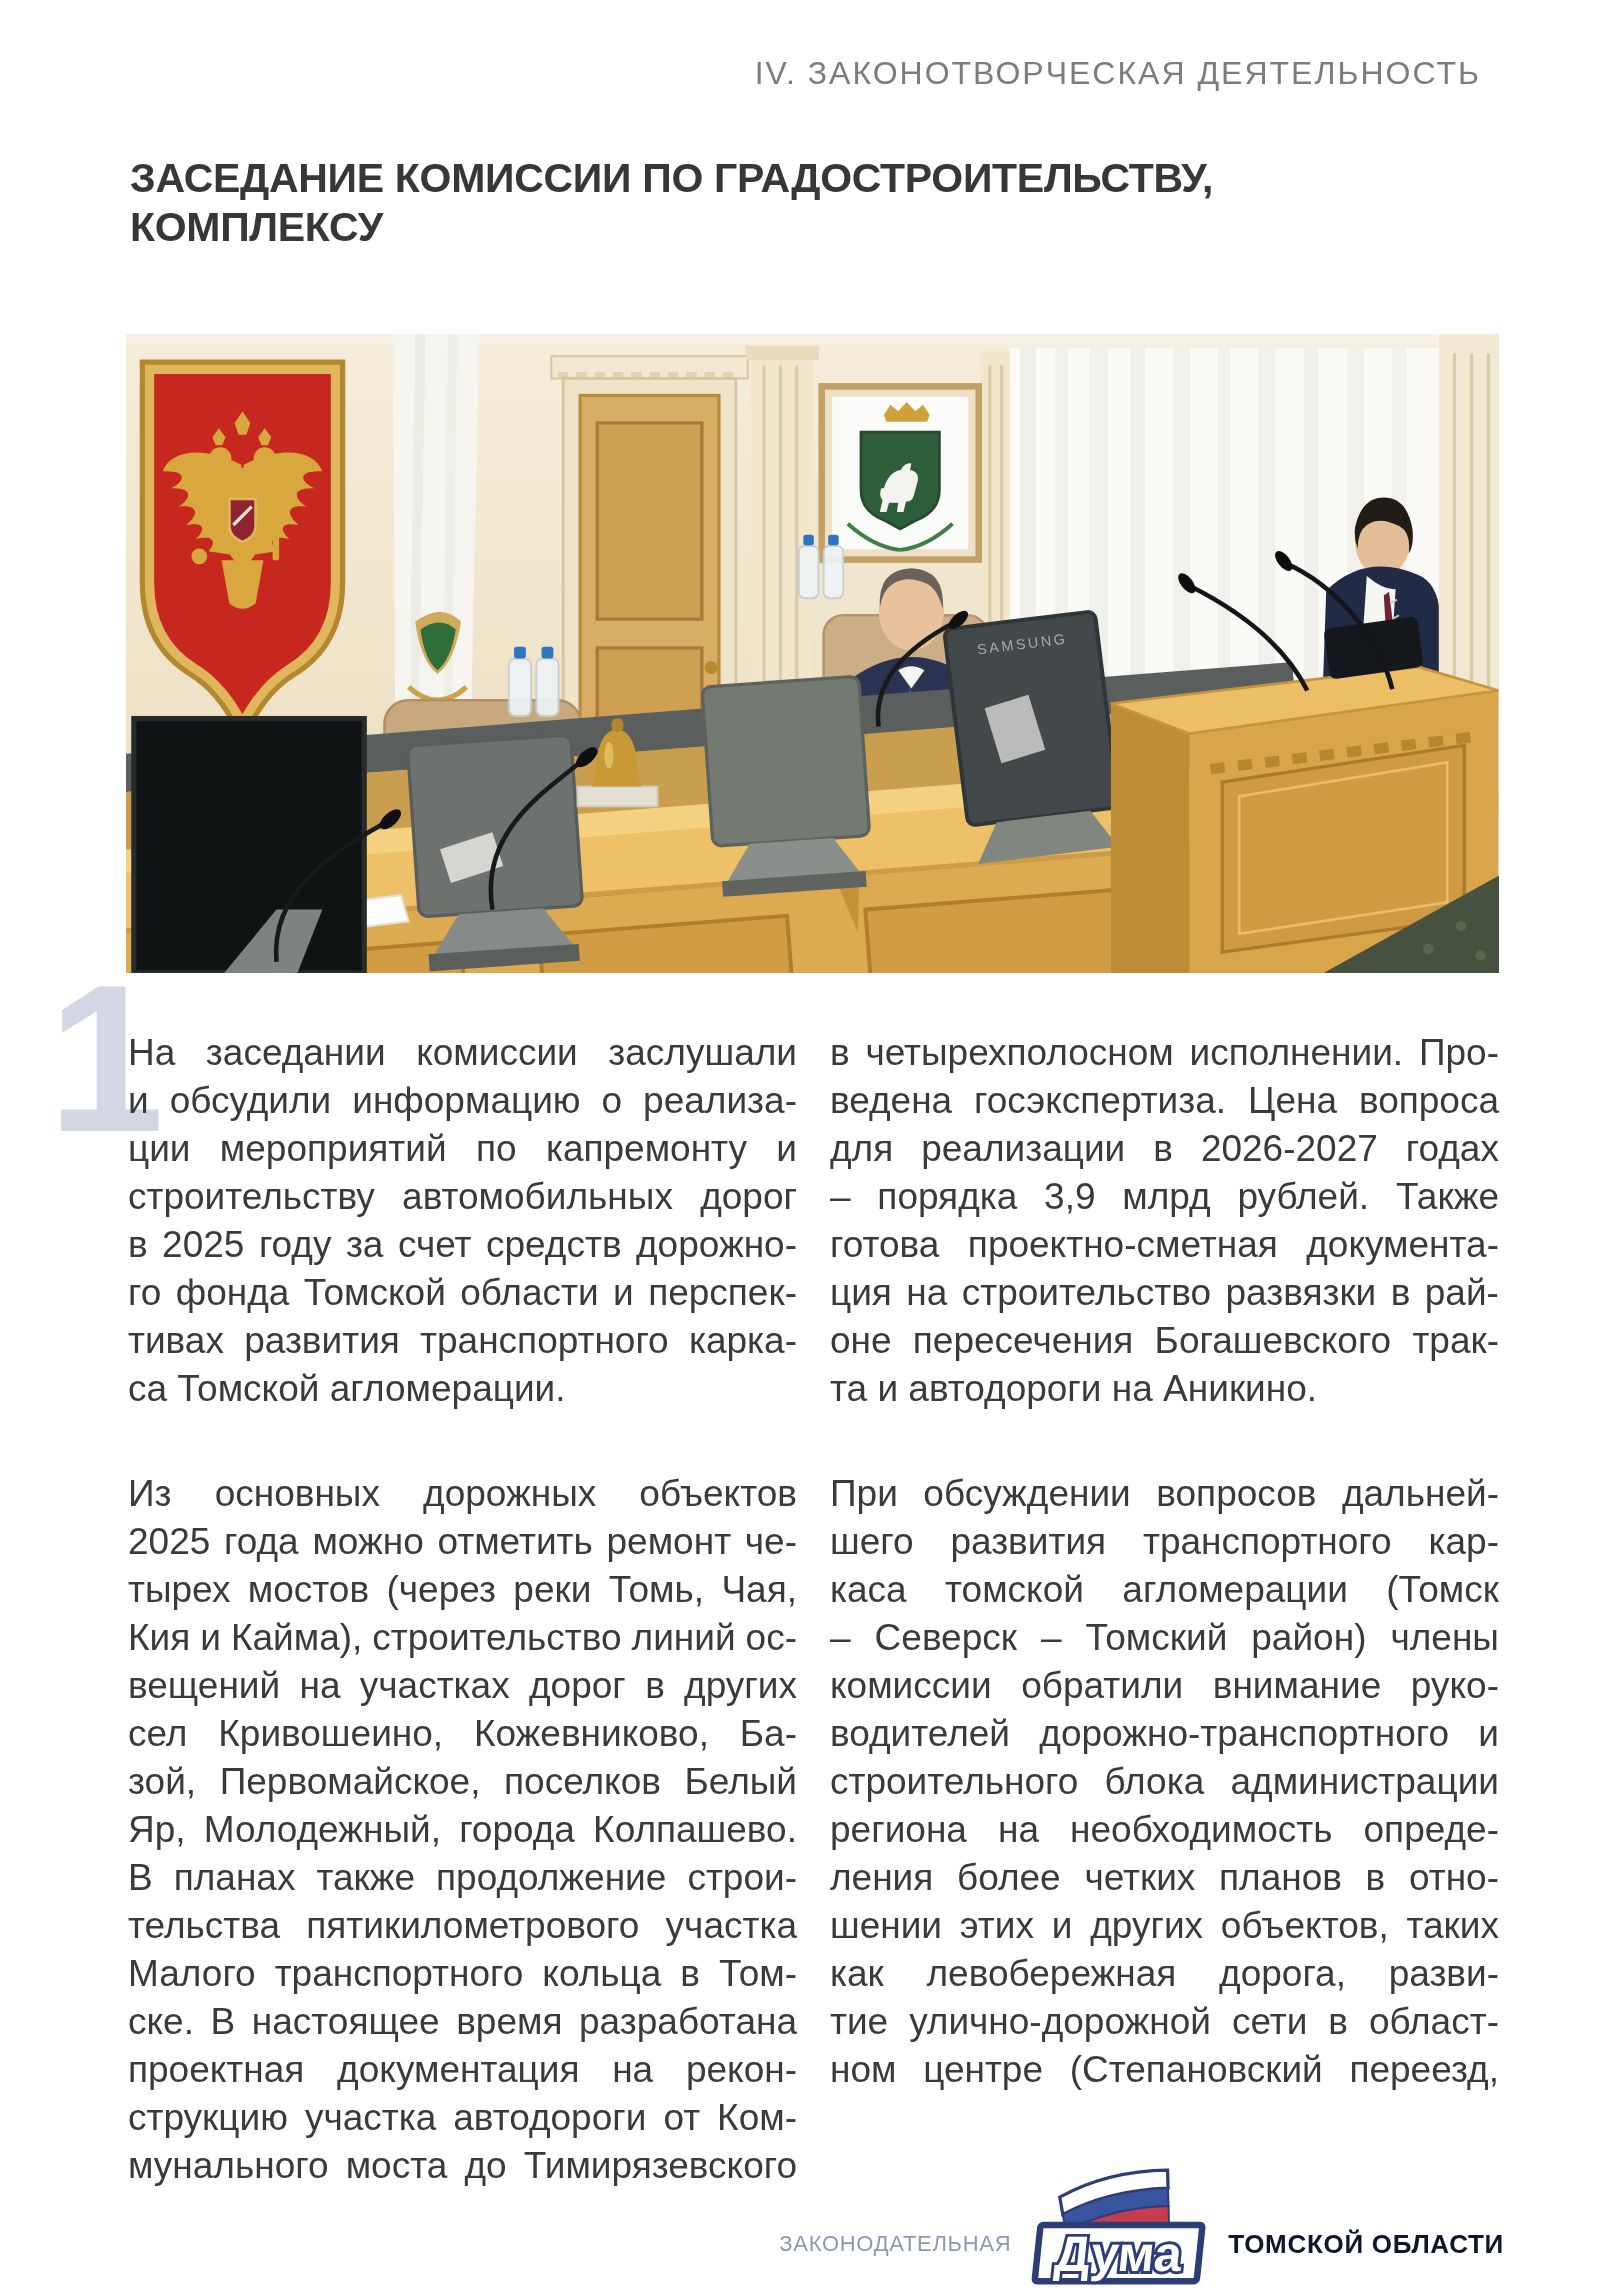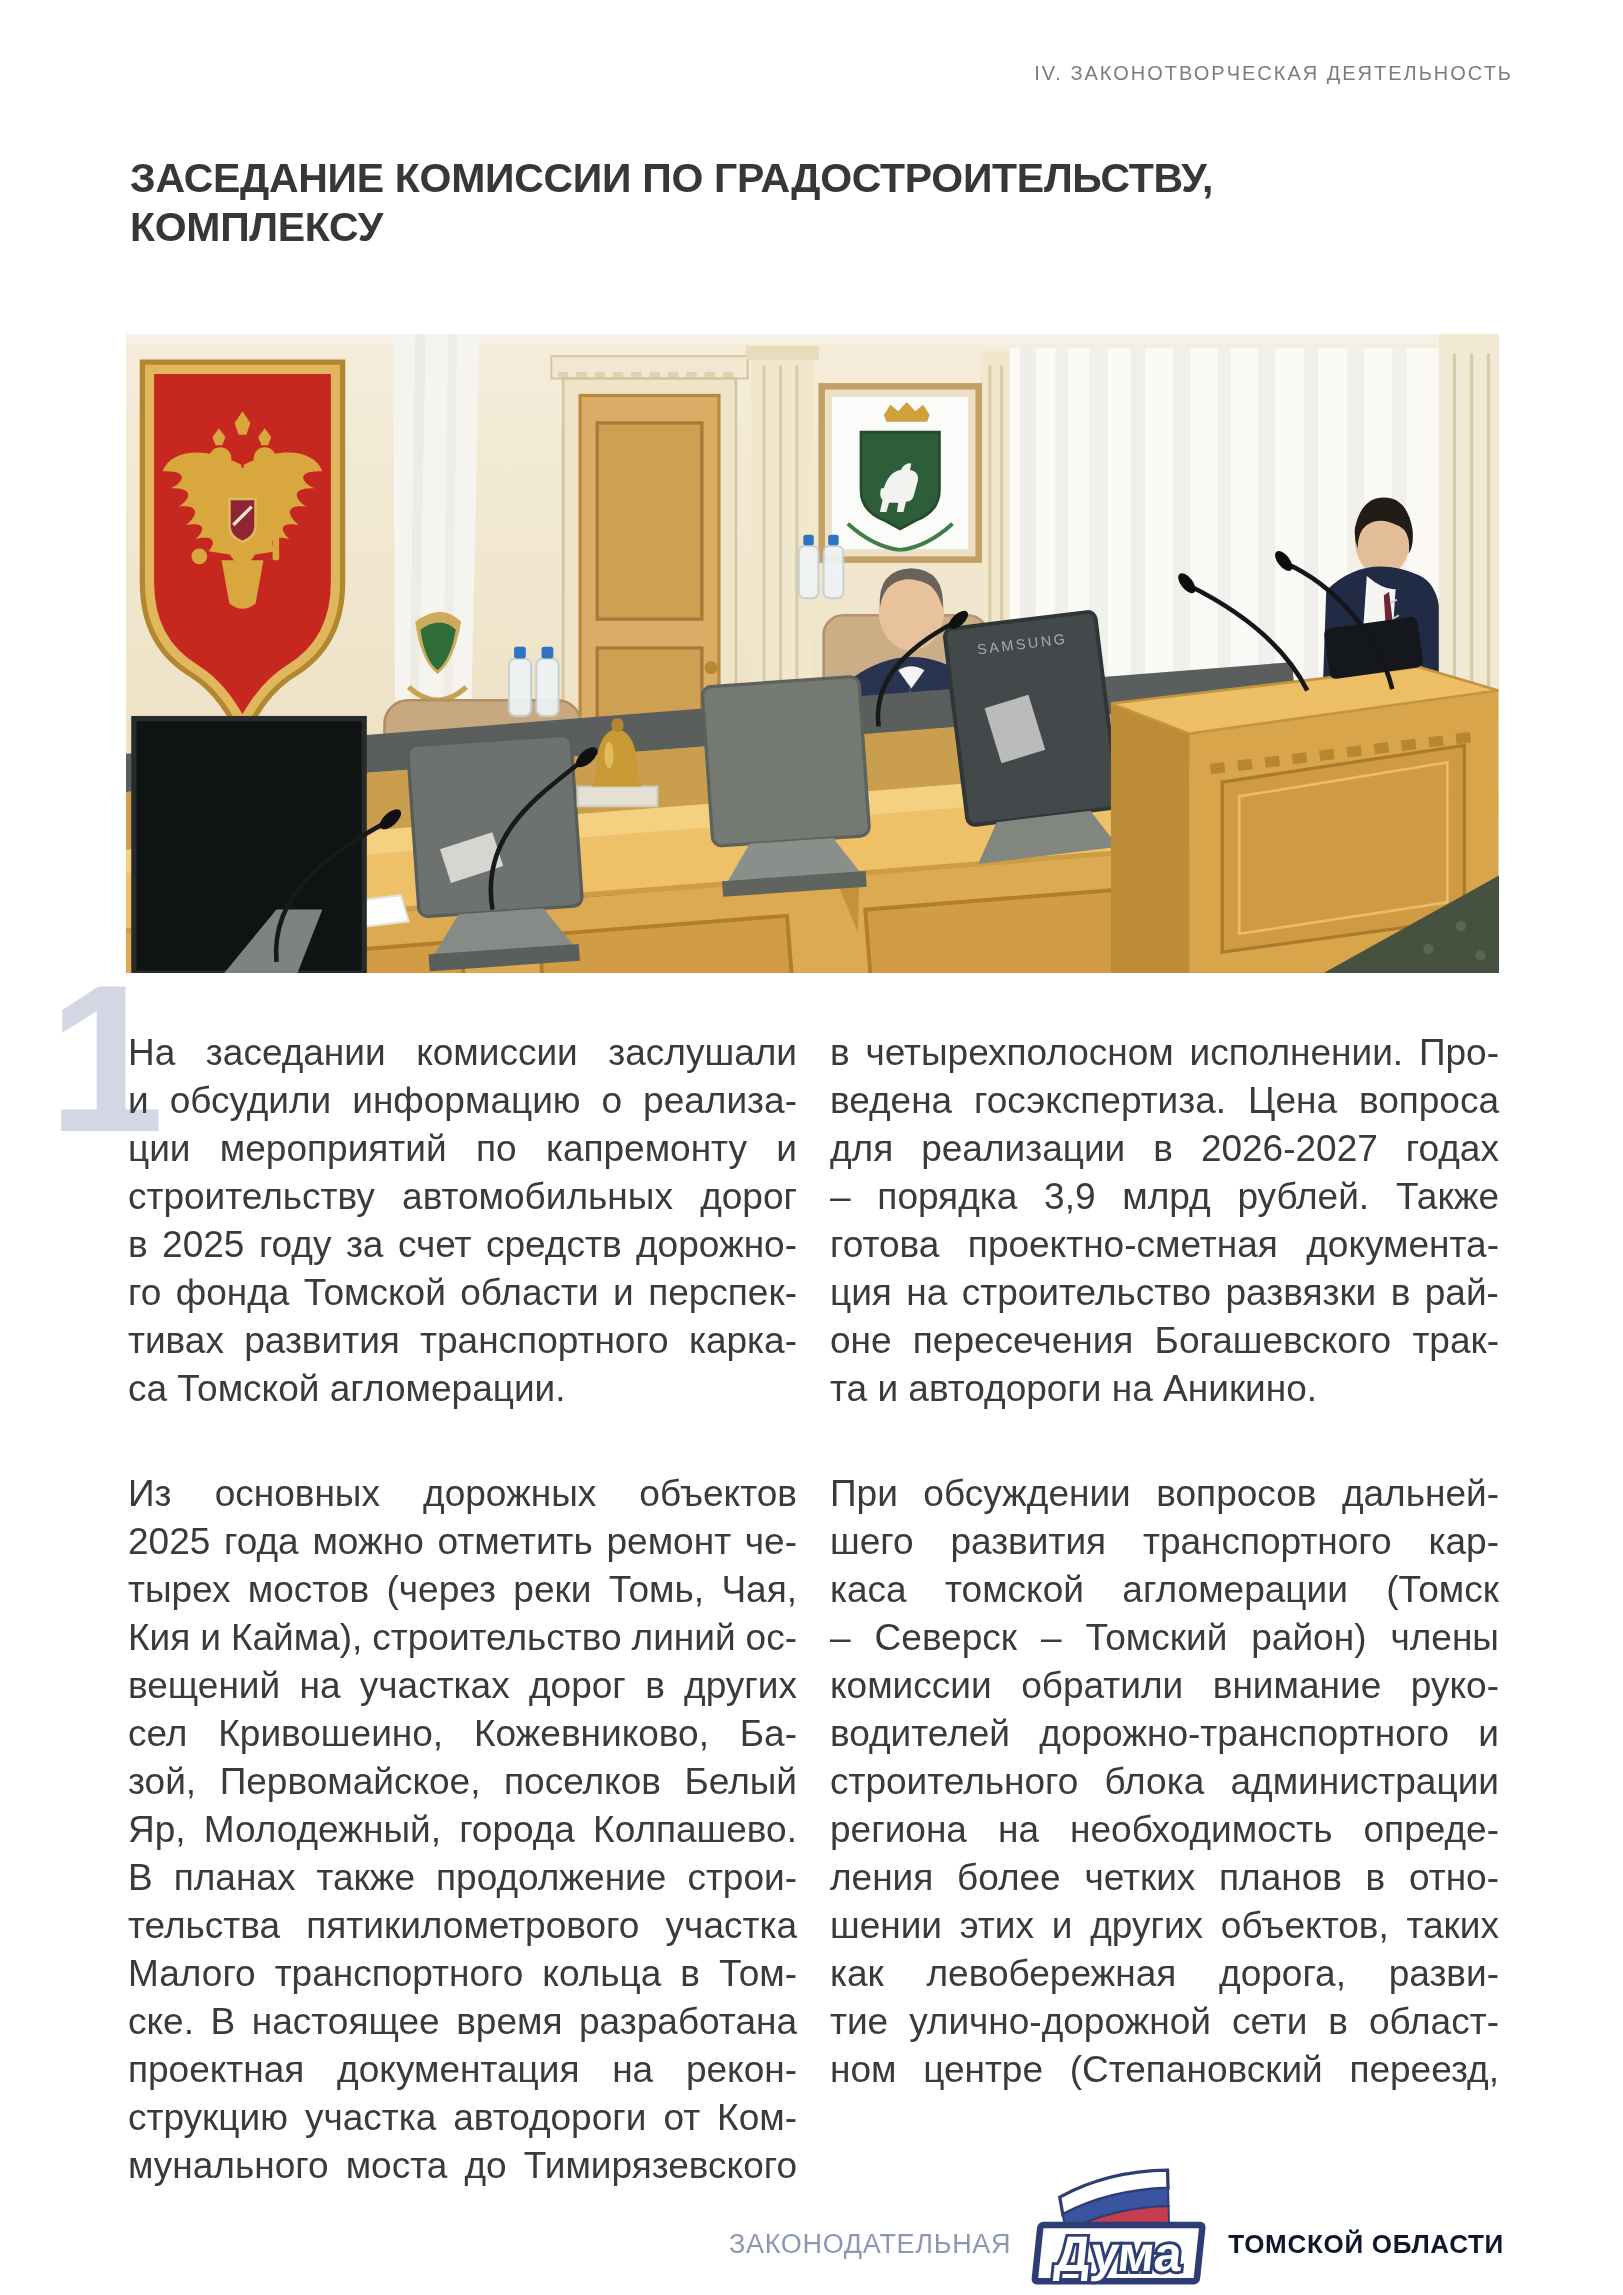--- a/index.html
+++ b/index.html
@@ -1,35 +1,35 @@
 <!DOCTYPE html>
 <html style="font-size:10.5px"><head>
 <meta charset="utf-8">
 <style>
   html,body{margin:0;padding:0;background:#ffffff;}
   .page{position:relative;width:1623px;height:2295px;background:#ffffff;overflow:hidden;
         font-family:"Liberation Sans",sans-serif;}
-  .running-head{position:absolute;top:55px;right:110px;font-size:20px;line-height:37px;
+  .running-head{position:absolute;top:55px;right:142px;font-size:32px;line-height:37px;
         color:#7c7c7c;letter-spacing:2px;white-space:nowrap;}
   .title{position:absolute;left:130px;top:154px;font-size:41px;line-height:49px;
         font-weight:700;color:#373737;letter-spacing:-0.3px;}
   .photo{position:absolute;left:126px;top:334px;width:1373px;height:639px;overflow:hidden;}
   .photo svg{display:block;width:100%;height:100%;}
   .watermark{position:absolute;left:48px;top:954px;font-size:209px;line-height:1;
         font-weight:700;color:#d3d6e3;z-index:0;}
   .col{position:absolute;width:669px;z-index:1;color:#3a3a3a;font-size:37px;}
   .col .jl{display:flex;justify-content:space-between;height:48px;line-height:48px;white-space:nowrap;text-align:right;}
   .col .ll{height:48px;line-height:48px;white-space:nowrap;}
   .para{position:absolute;width:669px;}
   .col-left{left:128px;top:0;}
   .col-right{left:830px;top:0;}
   #lp1,#rp1{top:1029px;}
   #lp2,#rp2{top:1470px;}
   .footer{position:absolute;right:119px;top:2165px;display:flex;align-items:center;gap:10.5px;z-index:2;}
-  .f-left{font-size:27px;color:#8c98b3;letter-spacing:0.7px;margin-top:34px;white-space:nowrap;}
+  .f-left{font-size:22px;color:#8c98b3;letter-spacing:0.7px;margin-top:34px;white-space:nowrap;}
   .f-right{font-size:26px;font-weight:700;color:#0f172a;letter-spacing:0.7px;margin-top:34px;white-space:nowrap;}
   .duma-mark{width:196px;height:124px;position:relative;flex:0 0 auto;}
 </style>
 </head>
 <body>
 
 <div class="page">
 
   <div class="running-head">IV. ЗАКОНОТВОРЧЕСКАЯ ДЕЯТЕЛЬНОСТЬ</div>
 

